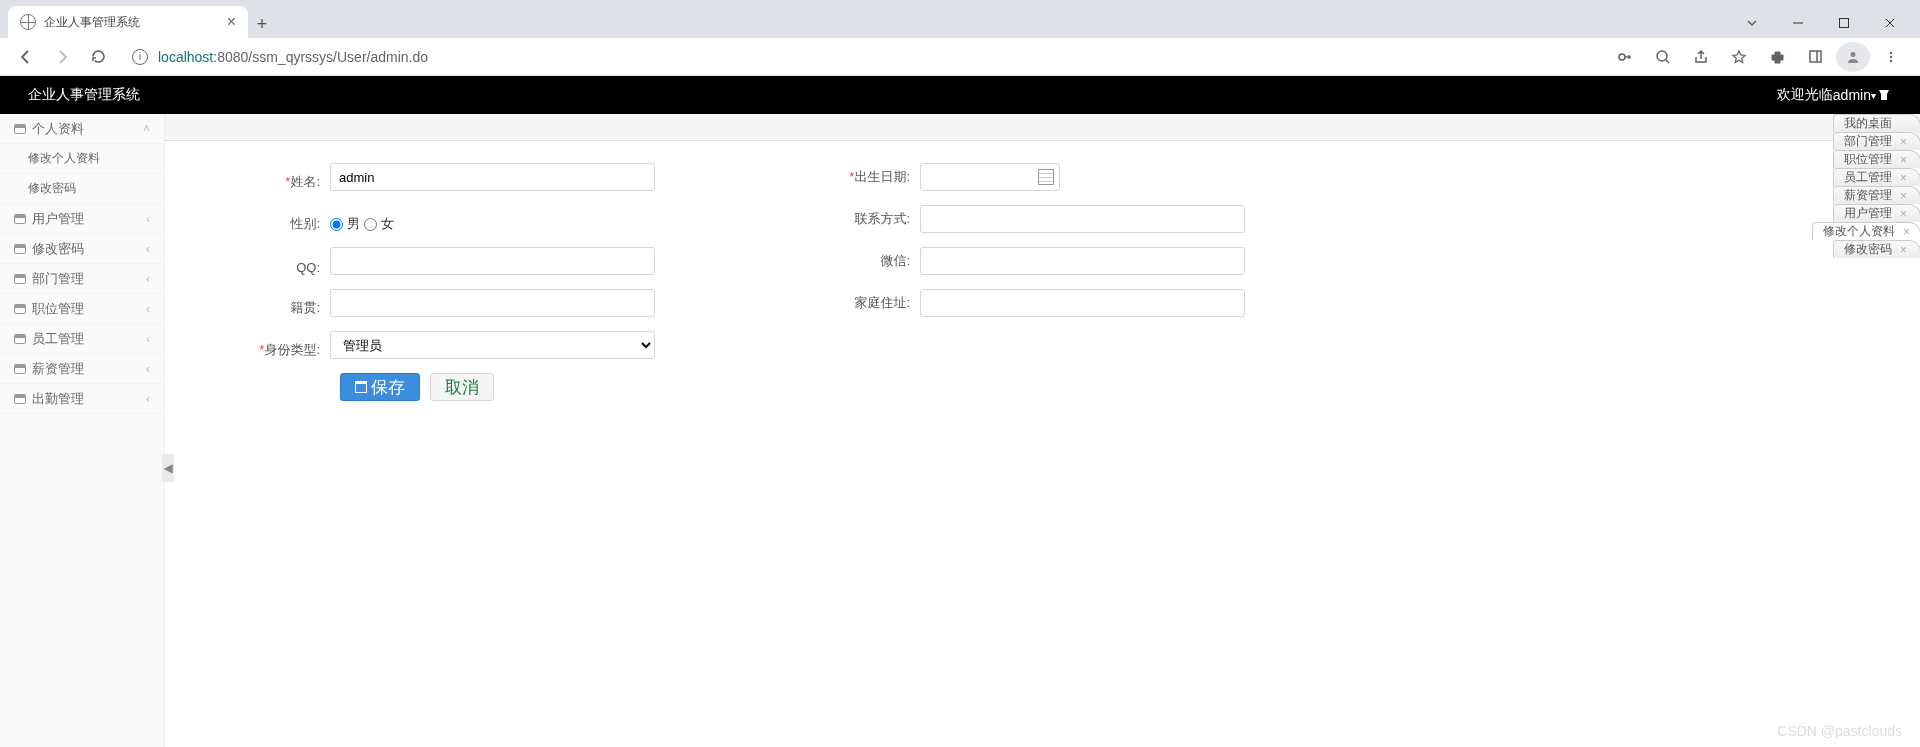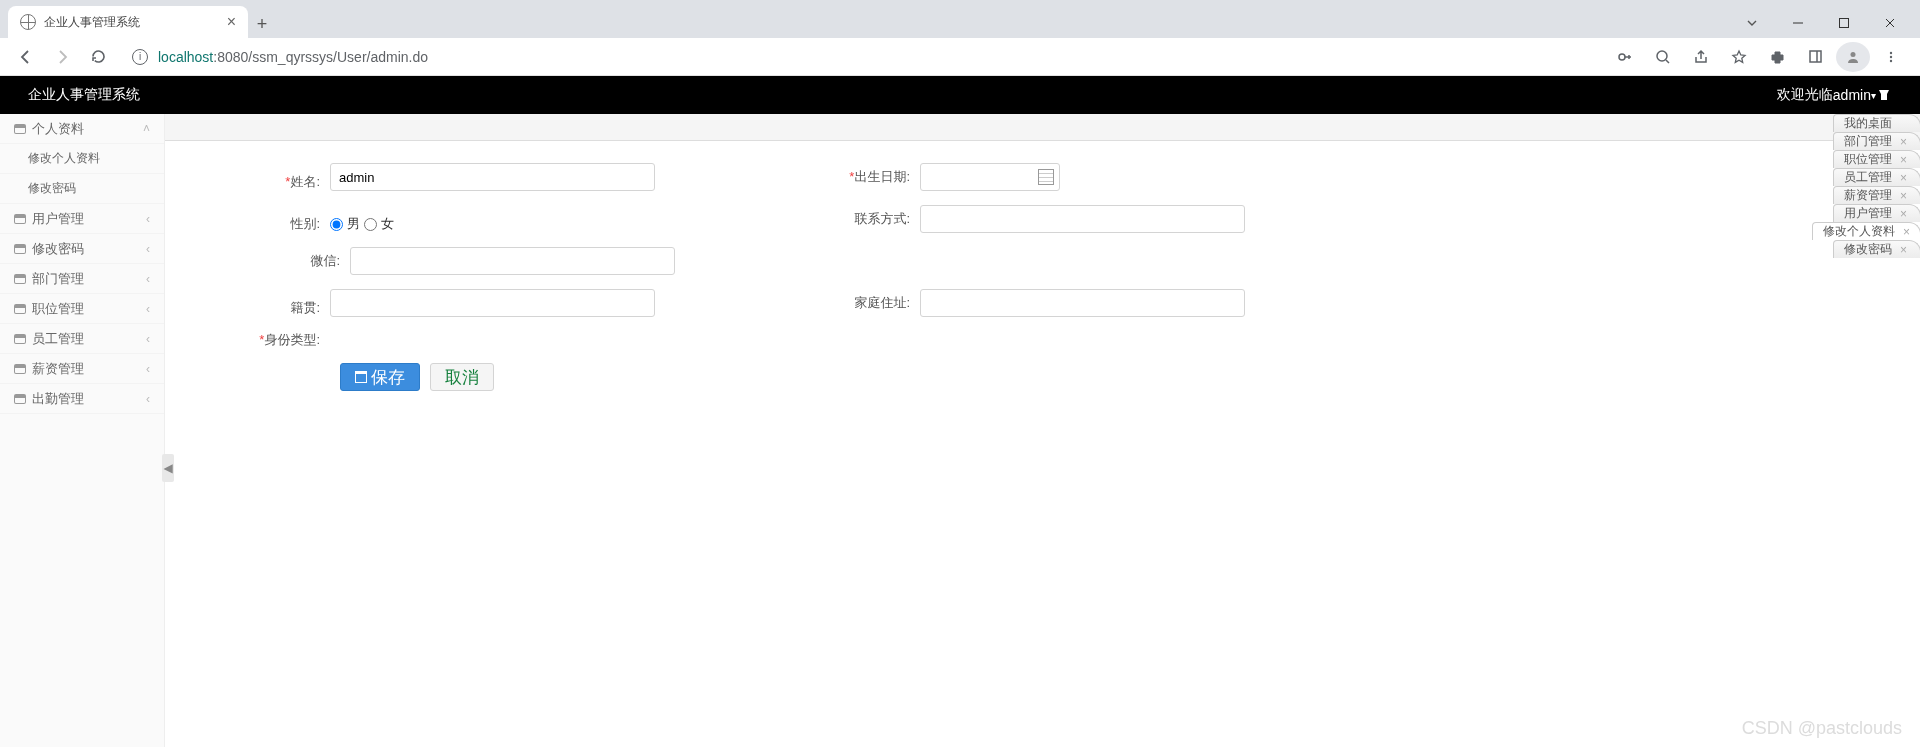--- a/index.html
+++ b/index.html
@@ -59,21 +59,21 @@
 .sel{width:325px;height:28px;border:1px solid #d4d4d4;border-radius:3px;padding:0 8px;font-size:13px;background:#fff;}
 .radio-wrap{display:flex;align-items:center;gap:4px;}
 .date-ic{width:16px;height:16px;display:inline-block;border:1px solid #999;margin-left:-22px;position:relative;background:repeating-linear-gradient(#fff,#fff 3px,#ccc 3px,#ccc 4px);}
 
 .btn-row{margin-left:145px;display:flex;gap:10px;}
 .btn{height:28px;padding:0 14px;border-radius:3px;display:flex;align-items:center;gap:4px;font-size:17px;cursor:pointer;}
 .btn-primary{background:#3c8dde;color:#fff;border:1px solid #2d7cc9;}
 .btn-default{background:#f5f5f5;color:#15803d;border:1px solid #d4d4d4;}
 .save-ic{width:12px;height:12px;border:1.5px solid #fff;border-top-width:3px;}
 
-.watermark{position:fixed;right:18px;bottom:8px;color:#dcdcdc;font-size:18px;}
+.watermark{position:fixed;right:18px;bottom:8px;color:#dcdcdc;font-size:14px;}
 svg{display:block;}
 </style>
 </head>
 <body>
 
 <div class="chrome-tabs">
   <div class="chrome-tab">
     <span class="globe"></span>
     <span>企业人事管理系统</span>
     <span class="tab-close">×</span>
@@ -296,38 +296,43 @@
             <input type="radio" style="">
               <span>女</span>
           </div>
         </div>
         <div class="col col-r">
             <div class="lbl">联系方式:</div>
             <input class="txt-input" style="">
           </div>
       </div>
       <div class="form-row">
+        <div class="col col-l">
+            <div class="lbl">QQ:</div>
+            <input class="txt-input" style="">
+          </div>
         <div class="col col-r">
             <div class="lbl">微信:</div>
             <input class="txt-input" style="">
           </div>
       </div>
       <div class="form-row">
         <div class="col col-l">
             <div class="lbl">籍贯:</div>
             <input class="txt-input" style="">
           </div>
         <div class="col col-r">
             <div class="lbl">家庭住址:</div>
             <input class="txt-input" style="">
           </div>
       </div>
       <div class="form-row">
         <div class="col col-l">
             <div class="lbl"><span class="req">*</span><span>身份类型:</span></div>
+            <select class="sel"><option>管理员</option></select>
           </div>
       </div>
       <div class="btn-row">
         <div class="btn btn-primary">
             <span class="save-ic"></span>
             <span>保存</span>
           </div>
         <div class="btn btn-default">
             <span>取消</span>
           </div>

